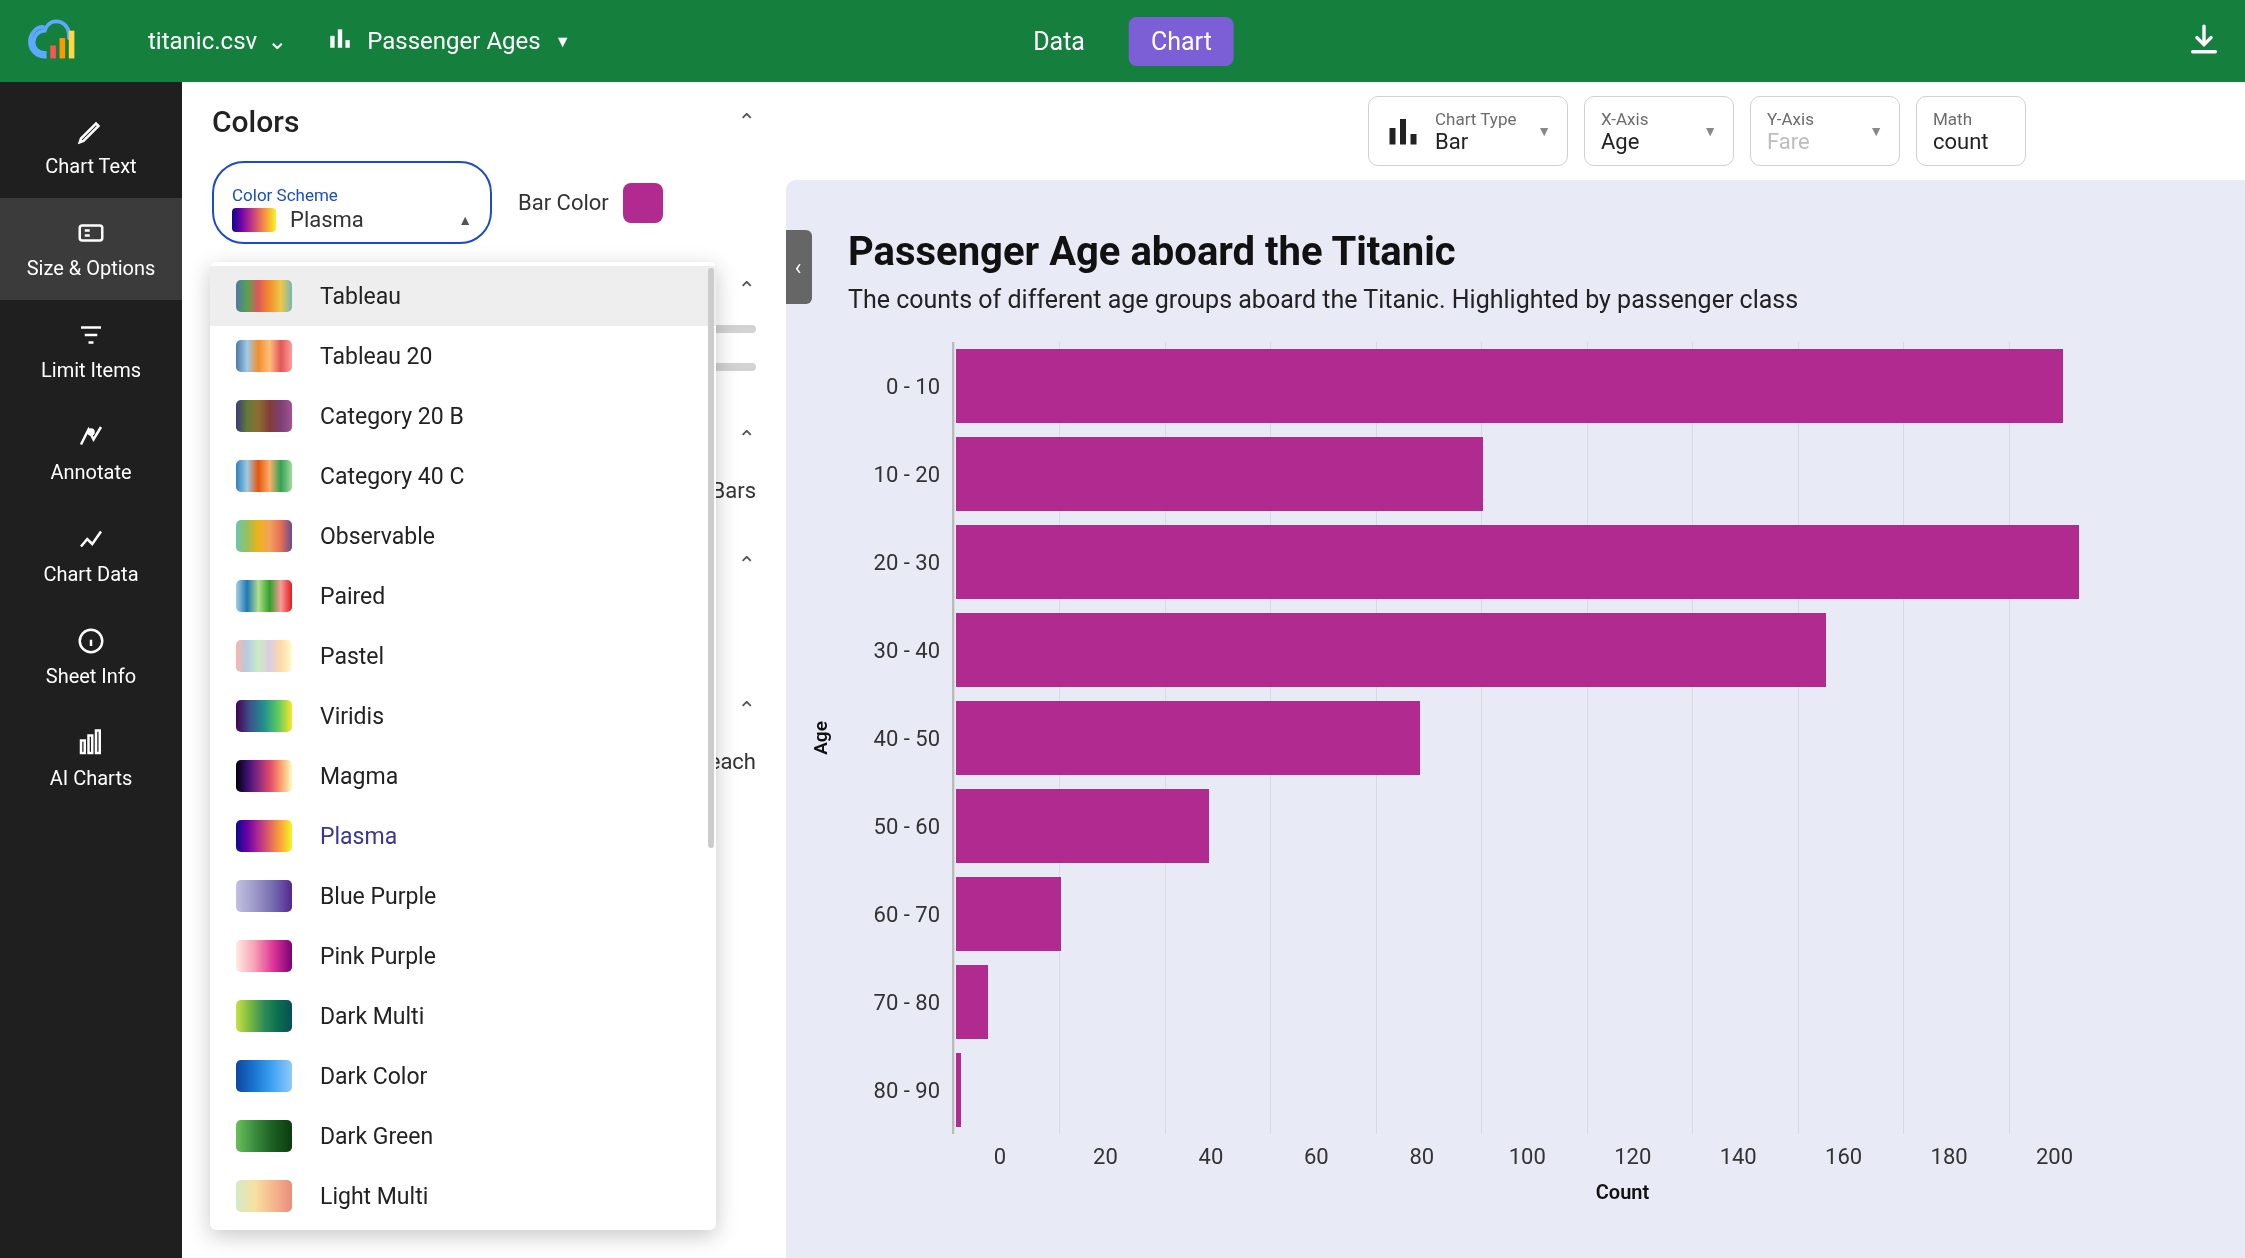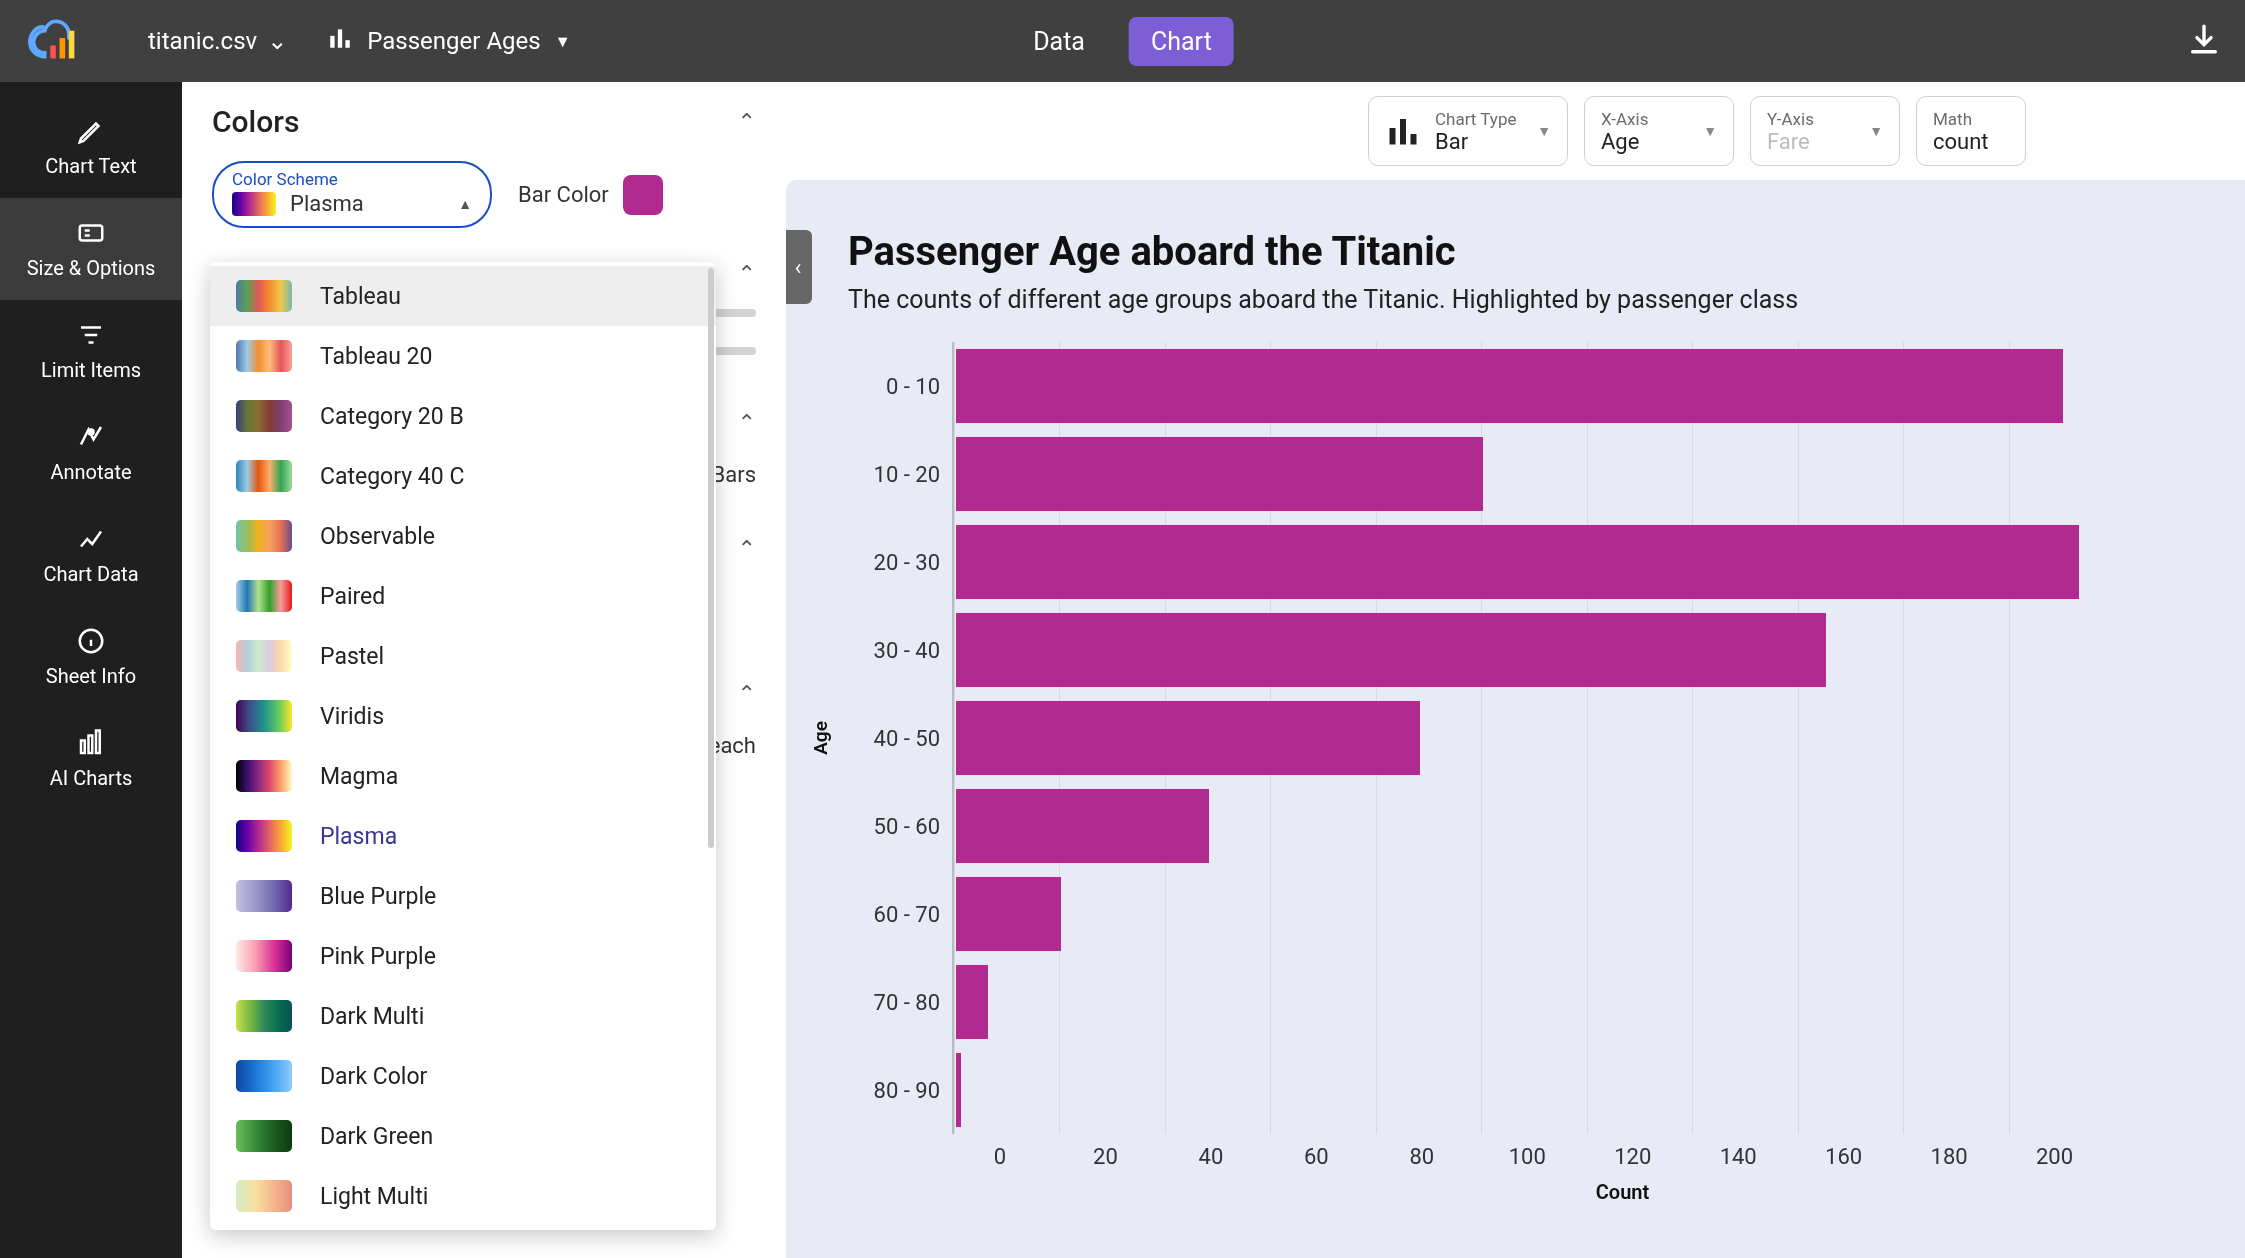--- a/index.html
+++ b/index.html
@@ -1,35 +1,35 @@
 <!DOCTYPE html>
 <html><head>
 <meta charset="utf-8">
 <style>
 * { box-sizing: border-box; margin: 0; padding: 0; font-family: -apple-system, BlinkMacSystemFont, "Segoe UI", Roboto, Helvetica, Arial, sans-serif; }
 body { background: #fff; width: 2245px; height: 1258px; overflow: hidden; }
-.topbar { height: 82px; background: #404040; display: flex; align-items: center; padding: 0 24px; color: #fff; position: relative; }
+.topbar { height: 82px; background: #15803d; display: flex; align-items: center; padding: 0 24px; color: #fff; position: relative; }
 .logo-icon svg { width: 60px; height: 50px; }
 .file-select { display: flex; align-items: center; gap: 10px; margin-left: 64px; font-size: 24px; cursor: pointer; }
 .chart-select { display: flex; align-items: center; gap: 14px; margin-left: 40px; font-size: 24px; cursor: pointer; }
 .nav-tabs { position: absolute; left: 50%; transform: translateX(-50%); display: flex; gap: 22px; align-items: center; }
 .nav-tab { font-size: 25px; padding: 10px 22px; border-radius: 8px; cursor: pointer; }
 .nav-tab.active { background: #7c5ed6; }
 .download-btn { margin-left: auto; cursor: pointer; }
 .main { display: flex; height: calc(100% - 82px); }
 .sidebar-left { width: 182px; background: #1f1f1f; display: flex; flex-direction: column; padding-top: 14px; }
 .sb-item { display: flex; flex-direction: column; align-items: center; gap: 8px; padding: 20px 6px; color: #fff; font-size: 20px; cursor: pointer; text-align: center; }
 .sb-item.active { background: #3b3b3b; }
 .sb-item svg, .sb-item .ic { width: 30px; height: 30px; }
 .panel { width: 604px; background: #fff; padding: 22px 30px 0 30px; position: relative; overflow: visible; }
 .panel-section { margin-bottom: 28px; }
 .section-header { display: flex; justify-content: space-between; align-items: center; font-size: 30px; font-weight: 500; color: #222; margin-bottom: 22px; cursor: pointer; }
 .chevron { font-size: 22px; color: #555; }
 .color-row { display: flex; align-items: center; gap: 14px; }
-.color-scheme-box { border: 2px solid #1a4cc9; border-radius: 32px; padding: 6px 18px 10px 18px; min-width: 280px; display: flex; flex-direction: column; gap: 2px; position: relative; cursor: pointer; }
+.color-scheme-box { border: 2px solid #1a4cc9; border-radius: 32px; padding: 22px 18px 10px 18px; min-width: 280px; display: flex; flex-direction: column; gap: 2px; position: relative; cursor: pointer; }
 .cs-label { font-size: 17px; color: #1a4cc9; }
 .cs-content { display: flex; align-items: center; gap: 14px; }
 .grad-swatch { width: 44px; height: 24px; border-radius: 4px; }
 .plasma-grad { background: linear-gradient(90deg, #0d0887, #6a00a8, #b12a90, #e16462, #fca636, #f0f921); }
 .cs-sel { font-size: 22px; color: #333; }
 .cs-arr { margin-left: auto; font-size: 14px; color: #555; }
 .bar-color-label { font-size: 22px; color: #333; margin-left: 12px; }
 .bar-color-swatch { width: 40px; height: 40px; border-radius: 8px; background: #b02a8f; }
 .dropdown { position: absolute; top: 180px; left: 28px; width: 506px; max-height: 1010px; background: #fff; border-radius: 6px; box-shadow: 0 6px 22px rgba(0,0,0,0.22); z-index: 40; overflow-y: auto; padding: 4px 0; }
 .dd-scroll { position: absolute; right: 2px; top: 6px; width: 6px; height: 580px; background: #ccc; border-radius: 3px; }

